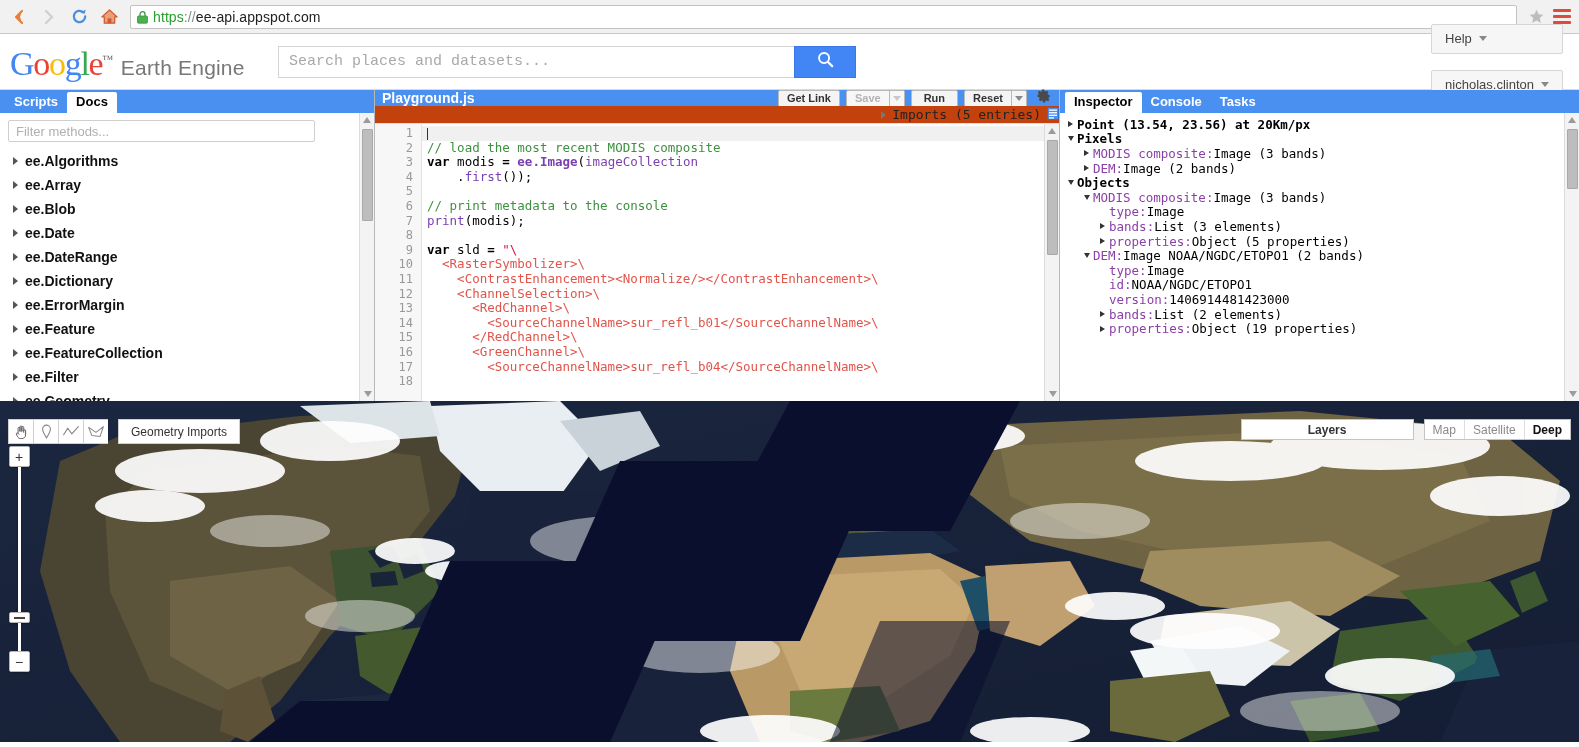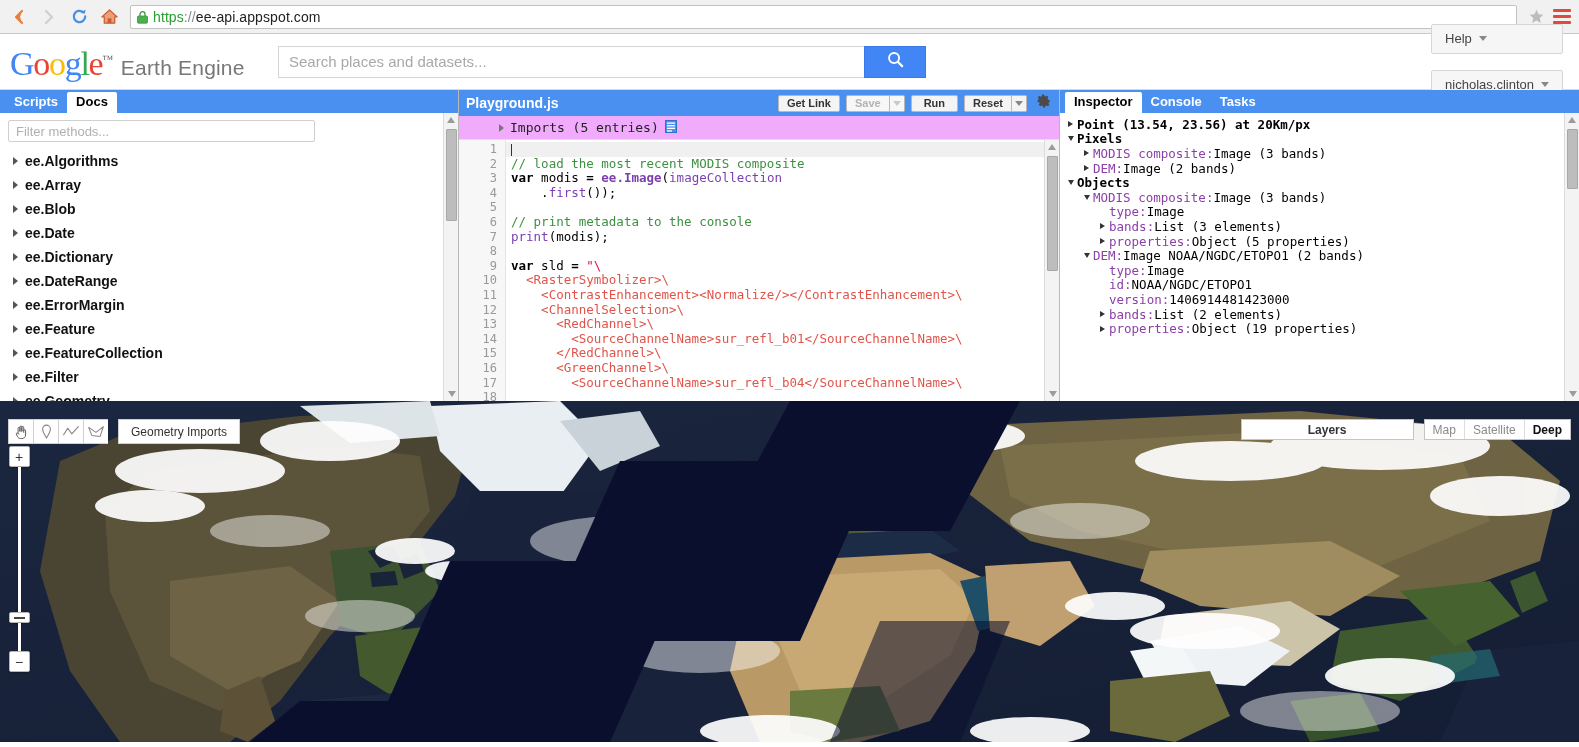--- a/index.html
+++ b/index.html
@@ -31,44 +31,44 @@
   .gee-header { height:56px; background:#fff; border-bottom:1px solid #d9d9d9;
     display:flex; align-items:center; padding:0 10px; }
   .logo-wrap { display:flex; align-items:baseline; gap:9px; width:250px; flex:0 0 auto; }
   .glogo { font-family:"Liberation Serif", serif; font-size:34px; line-height:34px;
     letter-spacing:-1.3px; font-weight:400; }
   .glogo .b { color:#4285f4; } .glogo .r { color:#ea4335; }
   .glogo .y { color:#fbbc05; } .glogo .g { color:#34a853; }
   .glogo sup { font-size:11px; color:#5a5a5a; vertical-align:super; }
   .ee-name { font-size:21px; color:#777; font-weight:400; letter-spacing:.2px; }
   .search-wrap { display:flex; margin-left:18px; }
-  .search-input { width:586px; height:32px; border:1px solid #d5d5d5;
+  .search-input { width:516px; height:32px; border:1px solid #d5d5d5;
     border-right:none; padding:0 10px; font-size:15px; color:#333;
-    font-family:Liberation Sans, sans-serif; outline:none; }
+    font-family:Liberation Mono, monospace; outline:none; }
   .search-input::placeholder { color:#a9a9a9; }
   .search-btn { width:62px; height:32px; background:#4285f4; border:1px solid #3b78e7;
     display:flex; align-items:center; justify-content:center; cursor:pointer; }
   .hdr-right { margin-left:auto; display:flex; gap:16px; padding-right:6px;flex-direction:column; }
   .hdr-btn { height:30px; padding:0 13px; background:#f6f6f6;
     border:1px solid #d6d6d6; border-radius:2px; font-size:13px; color:#444;
     display:flex; align-items:center; gap:7px; cursor:pointer;
     font-family:"Liberation Sans", sans-serif; }
   .caret { width:0; height:0; border-left:4px solid transparent;
     border-right:4px solid transparent; border-top:5px solid #888; }
 
   
   .workspace { display:flex; height:311px; background:#fff; }
   .panel-tabbar { height:23px; background:#4a90f0; display:flex;
     align-items:flex-end; padding-left:5px; }
   .ptab { font-size:13px; font-weight:bold; color:#fff; padding:2px 9px 3px;
     cursor:pointer; line-height:16px; font-family:"Liberation Sans", sans-serif; }
   .ptab.active { background:#fff; color:#000; border-radius:2px 2px 0 0; }
 
   
-  .docs-panel { width:459px; flex:0 0 auto; border-right:1px solid #b8b8b8;
+  .docs-panel { width:375px; flex:0 0 auto; border-right:1px solid #b8b8b8;
     display:flex; flex-direction:column; }
   .docs-body { flex:1; position:relative; overflow:hidden; background:#fff; }
   .filter-input { margin:7px 8px 4px; width:307px; height:22px; display:block;
     border:1px solid #cfcfcf; border-radius:2px; padding:0 7px; font-size:13px;
     color:#333; font-family:"Liberation Sans", sans-serif; outline:none; }
   .filter-input::placeholder { color:#b0b0b0; }
   .docs-list { padding:3px 0 0 5px; }
   .docs-item { display:flex; align-items:center; gap:7px; height:24px;
     font-size:14px; font-weight:bold; color:#111; cursor:pointer;
     font-family:"Liberation Sans", sans-serif; }
@@ -79,37 +79,37 @@
   .vscroll { position:absolute; top:0; right:0; width:15px; height:100%;
     background:#f3f3f3; border-left:1px solid #dcdcdc; }
   .vscroll .arw { height:14px; display:flex; align-items:center;
     justify-content:center; cursor:pointer; }
   .vscroll .thumb { position:absolute; left:2px; width:11px; background:#bdbdbd;
     border:1px solid #a8a8a8; border-radius:1px; cursor:pointer; }
 
   
   .editor-panel { flex:1; display:flex; flex-direction:column; min-width:0;
     border-right:1px solid #b8b8b8; }
-  .editor-topbar { height:26px; background:#4a90f0; display:flex;
+  .editor-topbar { height:16px; background:#4a90f0; display:flex;
     align-items:center; padding:0 4px 0 7px; gap:6px; }
   .editor-title { font-size:14px; font-weight:bold; color:#fff;
     font-family:"Liberation Sans", sans-serif; }
   .etb-right { margin-left:auto; display:flex; align-items:center; gap:6px; }
   .ebtn { height:17px; padding:0 8px; background:#f4f4f4; border:1px solid #b9b9b9;
     border-radius:2px; font-size:11px; font-weight:bold; color:#333;
     display:flex; align-items:center; cursor:pointer; white-space:nowrap;
     font-family:"Liberation Sans", sans-serif; }
   .ebtn.disabled { color:#b3b3b3; background:#f7f7f7; }
   .ebtn-split { width:15px; padding:0; justify-content:center;
     border-left:none; border-radius:0 2px 2px 0; }
   .ebtn-main-l { border-radius:2px 0 0 2px; }
   .split-group { display:flex; }
 
-  .imports-row { height:24px; background:#f0abfc; border-bottom:1px solid #e0e0e0;
-    display:flex; align-items:center; gap:6px; padding-left:40px; }
+  .imports-row { height:18px; background:#c2410c; border-bottom:1px solid #e0e0e0;
+    display:flex; align-items:center; gap:6px; padding-left:40px;justify-content:flex-end; }
   .imports-label { font-size:13px; color:#222;
     font-family:"DejaVu Sans Mono", monospace; }
   .editor-body { flex:1; position:relative; overflow:hidden; background:#fff;
     display:flex; }
   .gutter { width:47px; flex:0 0 auto; background:#f7f7f7;
     border-right:1px solid #e4e4e4; padding-top:2px; }
   .gutter div { height:14.6px; font-size:12px; color:#999; text-align:right;
     padding-right:8px; font-family:"DejaVu Sans Mono", monospace; line-height:14.6px; }
   .code-area { flex:1; padding-top:2px; padding-left:5px; position:relative;
     overflow:hidden; }
@@ -279,25 +279,25 @@
         <div class="docs-item">
             <span class="tri-r"></span>
             <span>ee.Blob</span>
           </div>
         <div class="docs-item">
             <span class="tri-r"></span>
             <span>ee.Date</span>
           </div>
         <div class="docs-item">
             <span class="tri-r"></span>
+            <span>ee.DateRange</span>
+          </div>
+        <div class="docs-item">
+            <span class="tri-r"></span>
             <span>ee.Dictionary</span>
-          </div>
-        <div class="docs-item">
-            <span class="tri-r"></span>
-            <span>ee.DateRange</span>
           </div>
         <div class="docs-item">
             <span class="tri-r"></span>
             <span>ee.ErrorMargin</span>
           </div>
         <div class="docs-item">
             <span class="tri-r"></span>
             <span>ee.Feature</span>
           </div>
         <div class="docs-item">

